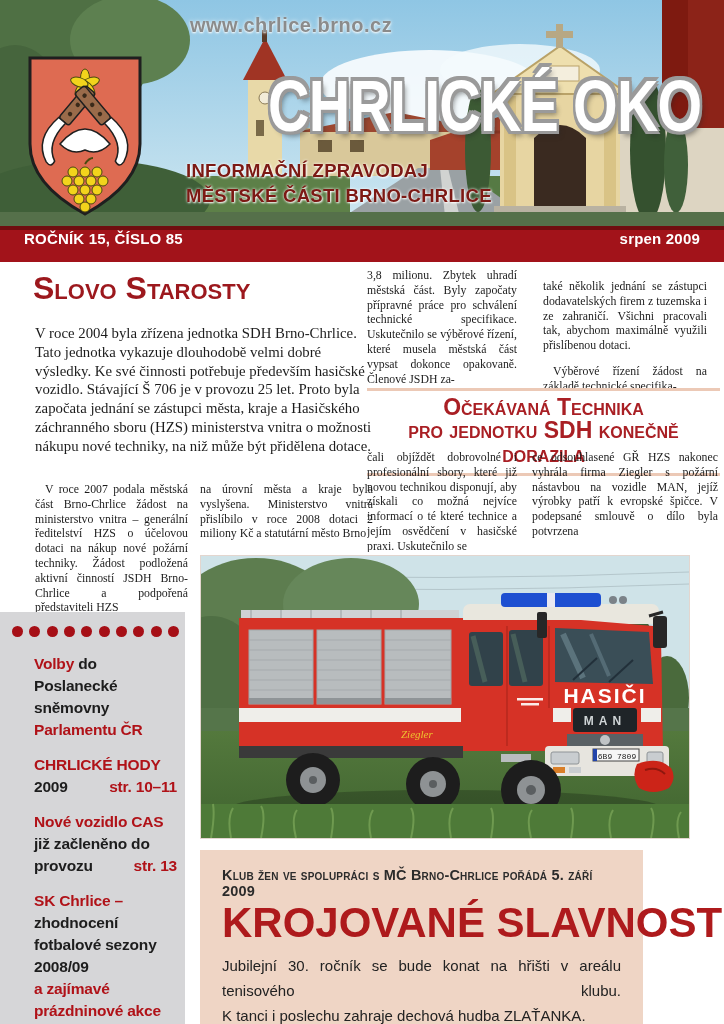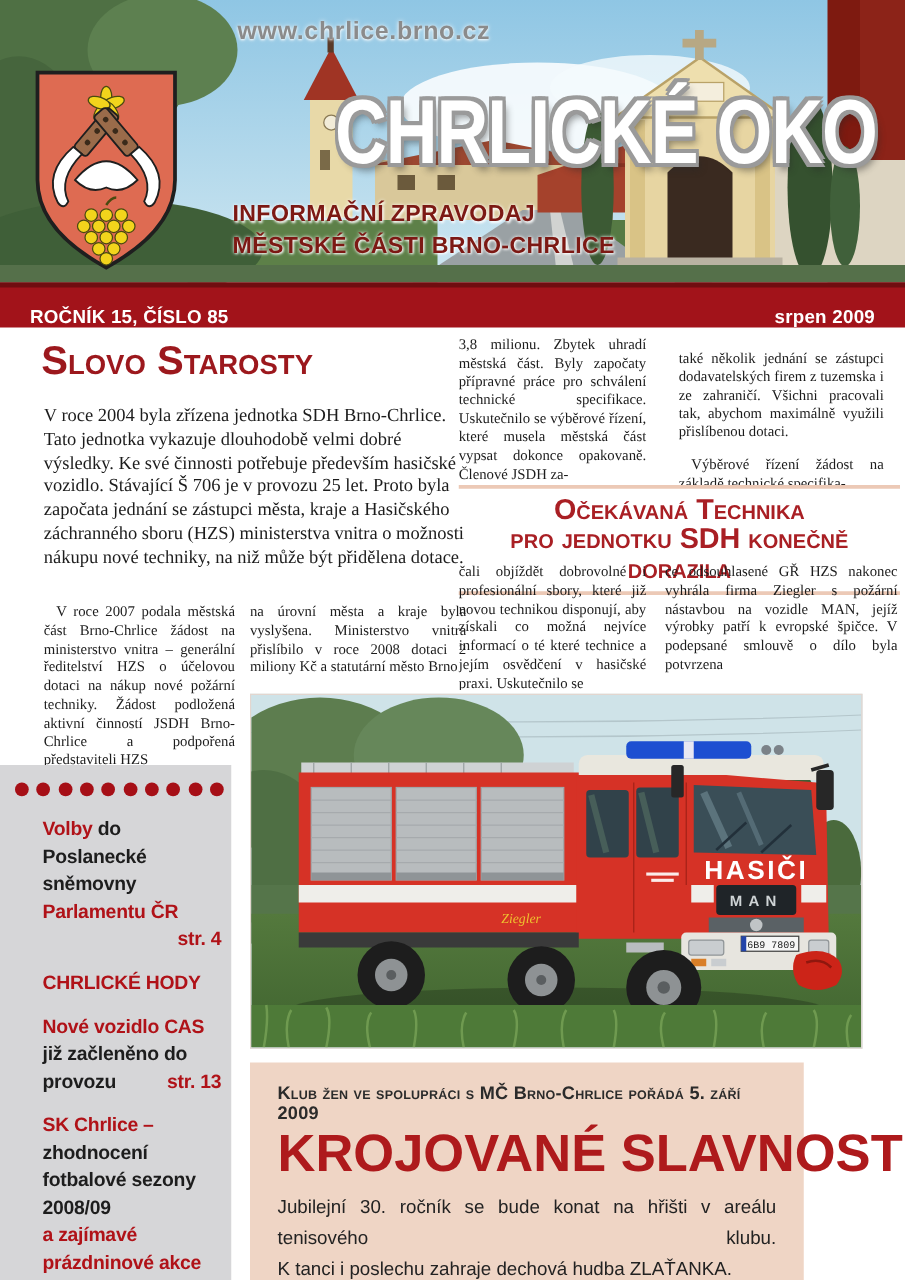--- a/index.html
+++ b/index.html
@@ -14,21 +14,21 @@
              text-shadow:0 1px 2px rgba(255,255,255,.9),0 0 4px rgba(255,255,255,.8);letter-spacing:.5px;}
   .masthead{left:268px;top:64px;font-size:70px;font-weight:bold;color:#ffffff;white-space:nowrap;
             transform:scale(.82,1.04);transform-origin:left top;letter-spacing:-1px;
             text-shadow:-3px -3px 0 #9a9a9a,3px -3px 0 #9a9a9a,-3px 3px 0 #9a9a9a,3px 3px 0 #9a9a9a,
                         -3px 0 0 #9a9a9a,3px 0 0 #9a9a9a,0 -3px 0 #9a9a9a,0 3px 0 #9a9a9a,4px 5px 6px rgba(40,40,40,.45);}
   .subtitle{left:186px;top:158px;font-size:18.5px;font-weight:bold;color:#7c1914;line-height:25px;
             text-shadow:0 0 3px rgba(255,255,255,.95),1px 1px 2px rgba(255,255,255,.9);letter-spacing:.3px;}
 
   
   .issue-bar{left:0;top:226px;width:724px;height:36px;background:#a2131a;border-top:4px solid #700d10;
-             box-sizing:border-box;display:flex;align-items:flex-end;justify-content:space-between;
+             box-sizing:border-box;display:flex;align-items:flex-start;justify-content:space-between;
              padding:0 24px;color:#ffffff;font-size:15px;font-weight:bold;letter-spacing:.2px;}
 
   
   .serif{font-family:"Liberation Serif","DejaVu Serif",serif;color:#1c1c1c;}
   .article-title{left:33px;top:262px;width:345px;font-size:32px;font-weight:bold;color:#9c181d;
                  font-variant:small-caps;letter-spacing:0;line-height:52px;}
   .intro{left:35px;top:324px;width:340px;font-size:14.8px;line-height:18.8px;}
   .colA{left:35px;top:482px;width:153px;height:132px;font-size:11.8px;line-height:14.8px;
         text-align:justify;overflow:hidden;}
   .colA p{margin:0;text-indent:10px;}
@@ -227,24 +227,27 @@
         <div class="dot"></div>
       <div class="dot"></div>
         <div class="dot"></div>
       <div class="dot"></div>
         <div class="dot"></div>
     </div>
     <div class="toc">
       <div class="toc-item">
         <div><span class="red">Volby</span><span> do Poslanecké sněmovny</span></div>
         <div class="red">Parlamentu ČR</div>
-        <div class="toc-page">str. 4</div>
       </div>
       <div class="toc-item">
         <div class="red">CHRLICKÉ HODY</div>
+        <div class="toc-row">
+          <span>2009</span>
+          <span class="red">str. 10–11</span>
+        </div>
       </div>
       <div class="toc-item">
         <div class="red">Nové vozidlo CAS</div>
         <div>již začleněno do</div>
         <div class="toc-row">
           <span>provozu</span>
           <span class="red">str. 13</span>
         </div>
       </div>
       <div class="toc-item">

